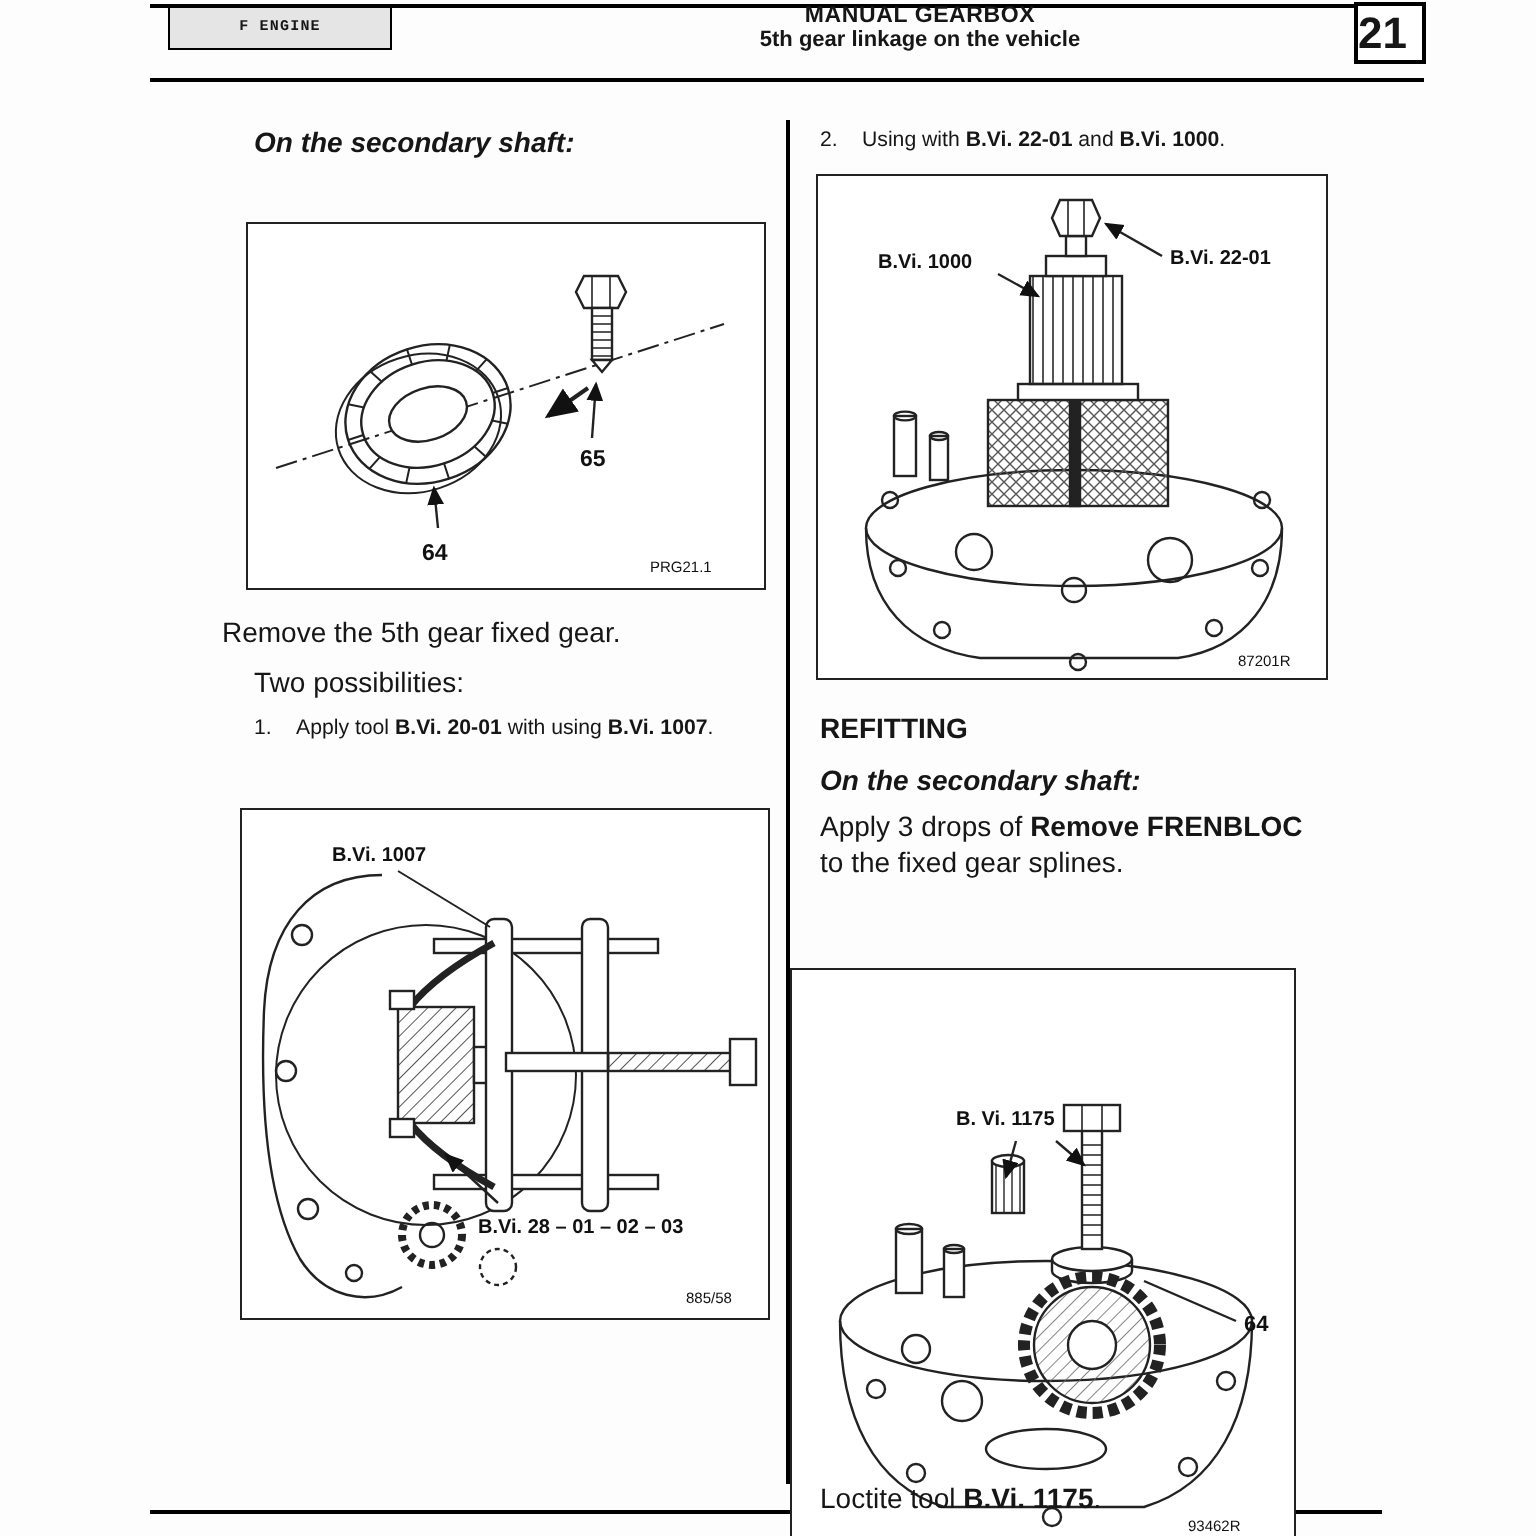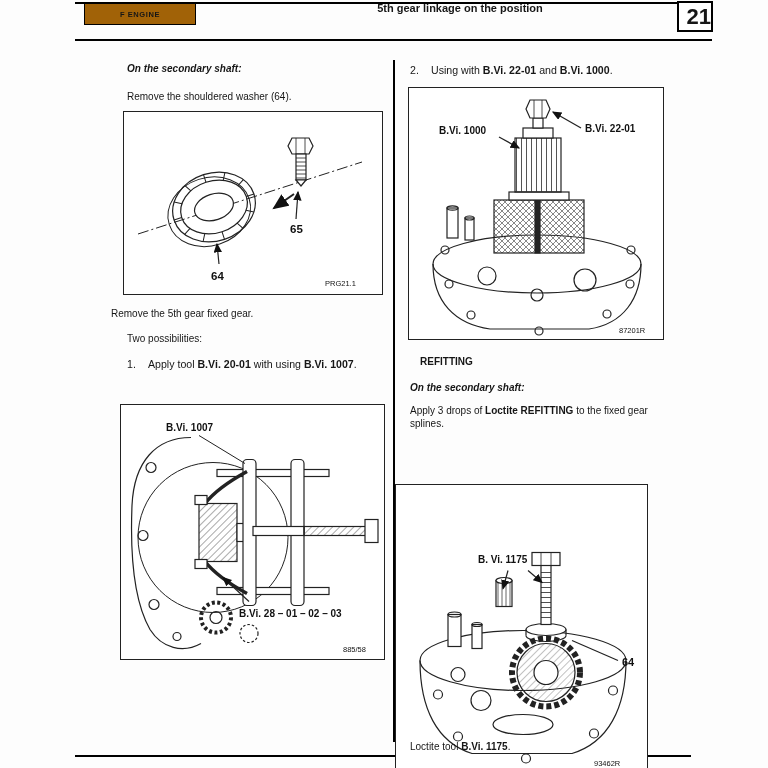--- a/index.html
+++ b/index.html
@@ -4,66 +4,66 @@
 <style>
   * { box-sizing: border-box; }
   html,body { margin:0; padding:0; }
   body {
     width:768px; height:768px; background:#fdfdfd;
     font-family:"Liberation Sans", sans-serif; color:#161616;
     position:relative; overflow:hidden;
   }
   .abs { position:absolute; }
   .hline { position:absolute; background:#000; }
-  .txt { font-size:10px; line-height:1.32; }
+  .txt { font-size:14px; line-height:1.32; }
   .bi { font-weight:bold; font-style:italic; }
   .b { font-weight:bold; }
   .engine-box {
     left:84px; top:3px; width:112px; height:22px;
-    border:1.2px solid #000; background:#a16207;
+    border:1.2px solid #000; background:#e5e5e5;
     display:flex; align-items:center; justify-content:center;
-    font-size:7.5px; letter-spacing:0.6px; font-weight:bold;
+    font-size:7.5px; letter-spacing:0.6px; font-weight:bold;font-family:Liberation Mono, monospace;
   }
   .title-block { left:300px; top:2px; width:320px; text-align:center; }
   .title-block .t1 { font-size:11.5px; letter-spacing:0.3px; }
   .title-block .t2 { font-size:11px; }
   .pagenum-box {
     left:677px; top:1px; width:36px; height:31px;
     border:2px solid #000; background:#fff;
-    display:flex; align-items:center; justify-content:flex-end;
+    display:flex; align-items:center; justify-content:flex-start;
     font-size:22px; font-weight:bold;
   }
   .figure { position:absolute; border:1.3px solid #222; background:#fff; }
   .figure svg { display:block; width:100%; height:100%; }
   .item { display:flex; font-size:10.6px; white-space:nowrap; }
   .item .num { width:21px; flex:none; }
   svg text { font-family:"Liberation Sans", sans-serif; fill:#111; }
 </style>
 </head>
 <body>
 
 <div class="abs" style="left:0;top:0;width:768px;height:768px">
 
   <div class="hline" style="left:75px;top:2px;width:616px;height:2px"></div>
   <div class="abs engine-box">
     <span>F ENGINE</span>
   </div>
   <div class="abs title-block">
-    <div class="b t2">5th gear linkage on the position</div>
+    <div class="b t1">MANUAL GEARBOX</div>
+    <div class="b t2">5th gear linkage on the vehicle</div>
   </div>
   <div class="abs pagenum-box">
     <span>21</span>
   </div>
   <div class="hline" style="left:75px;top:39px;width:637px;height:2px"></div>
 
   <div class="abs" style="left:393px;top:60px;width:1.5px;height:682px;background:#000"></div>
   <div class="hline" style="left:75px;top:755px;width:616px;height:2px"></div>
 
   <div class="abs bi txt" style="left:127px;top:62px">On the secondary shaft:</div>
-  <div class="abs txt" style="left:127px;top:90px">Remove the shouldered washer (64).</div>
 
   <div class="figure" style="left:123px;top:111px;width:260px;height:184px">
     <svg viewBox="0 0 258 182">
       <defs>
         <marker id="f1a" markerWidth="9" markerHeight="8" refX="7" refY="3.5" orient="auto">
             <path d="M0,0 L8,3.5 L0,7 Z" fill="#111"></path>
           </marker>
       </defs>
       <g stroke="#222" fill="none" stroke-width="1.2">
         <line x1="14" y1="122" x2="238" y2="50" stroke-dasharray="11 3 2 3" stroke-width="1"></line>
@@ -202,24 +202,24 @@
         </g>
         <line x1="90" y1="49" x2="110" y2="60" marker-end="url(#f3a)"></line>
         <line x1="172" y1="40" x2="144" y2="24" marker-end="url(#f3a)"></line>
       </g>
       <text x="30" y="46" font-size="10" font-weight="bold">B.Vi. 1000</text>
       <text x="176" y="44" font-size="10" font-weight="bold">B.Vi. 22-01</text>
       <text x="210" y="245" font-size="7.5">87201R</text>
     </svg>
   </div>
 
-  <div class="abs txt b" style="left:420px;top:355px">REFITTING</div>
+  <div class="abs txt b" style="left:410px;top:355px">REFITTING</div>
   <div class="abs bi txt" style="left:410px;top:381px">On the secondary shaft:</div>
 
-  <div class="abs txt" style="left:410px;top:404px;width:250px"><span>Apply 3 drops of </span><b>Loctite REFITTING</b><span> to the fixed gear splines.</span></div>
+  <div class="abs txt" style="left:410px;top:404px;width:250px"><span>Apply 3 drops of </span><b>Remove FRENBLOC</b><span> to the fixed gear splines.</span></div>
 
 
   <div class="figure" style="left:395px;top:484px;width:253px;height:326px">
     <svg viewBox="0 0 251 249">
       <defs>
         <marker id="f4a" markerWidth="9" markerHeight="8" refX="7" refY="3.5" orient="auto">
             <path d="M0,0 L8,3.5 L0,7 Z" fill="#111"></path>
           </marker>
         <pattern id="f4v" width="4" height="4" patternUnits="userSpaceOnUse">
             <line x1="2" y1="0" x2="2" y2="4" stroke="#555" stroke-width="0.9"></line>

